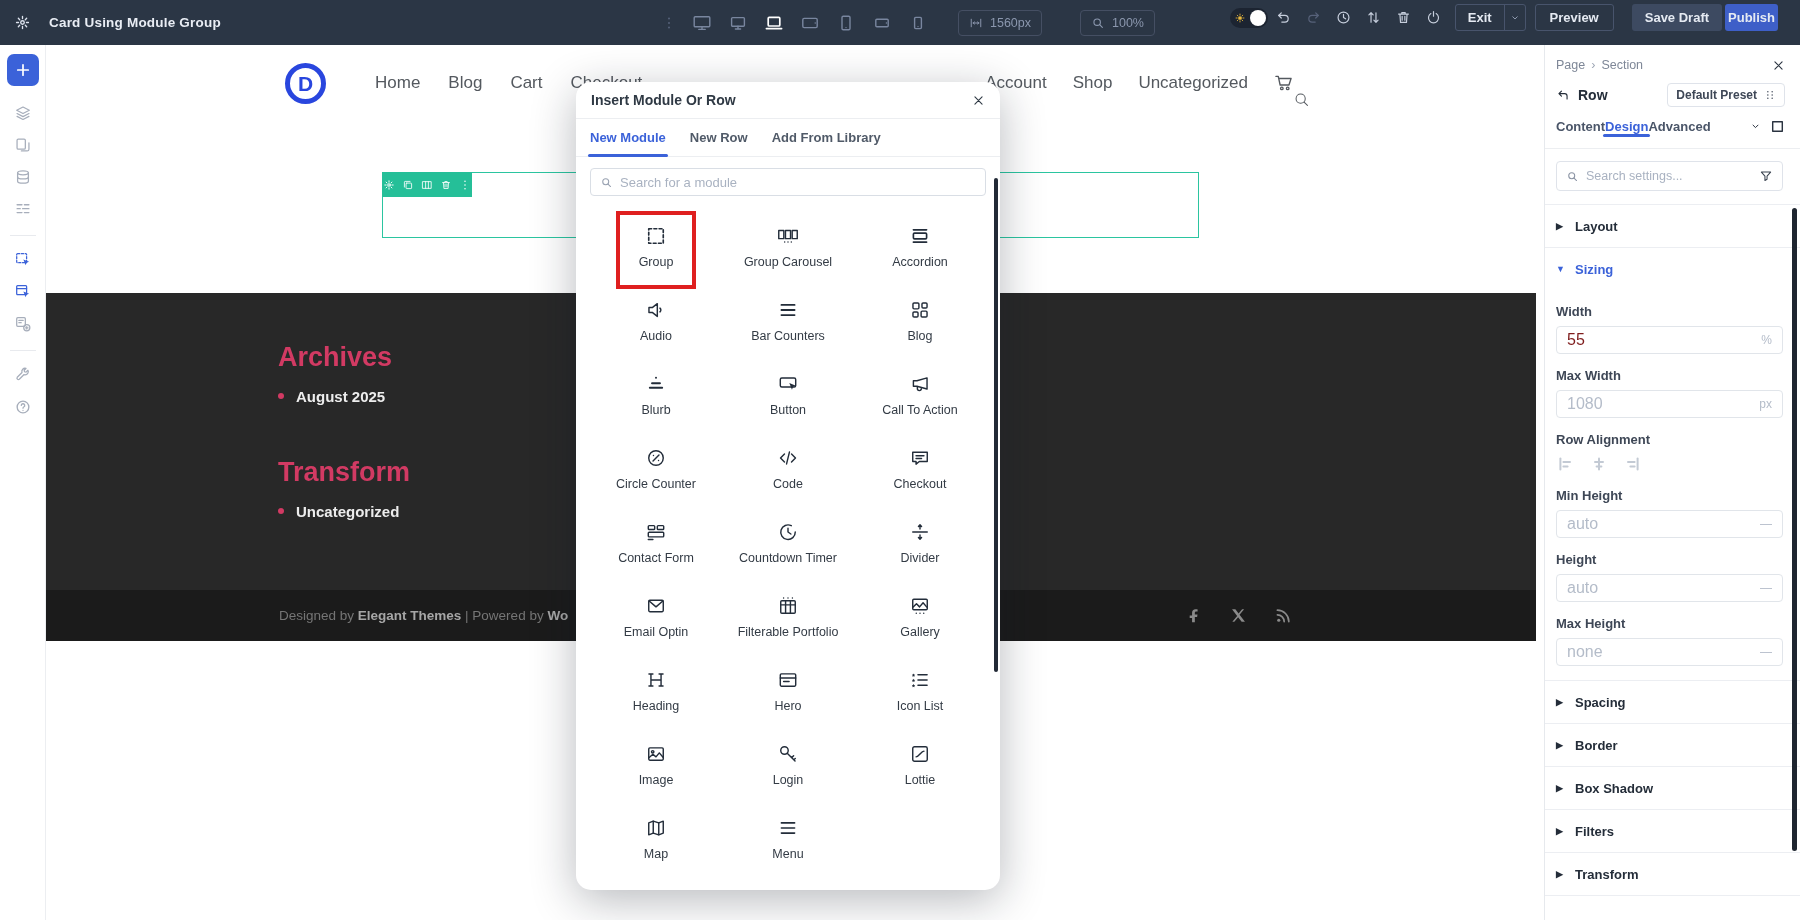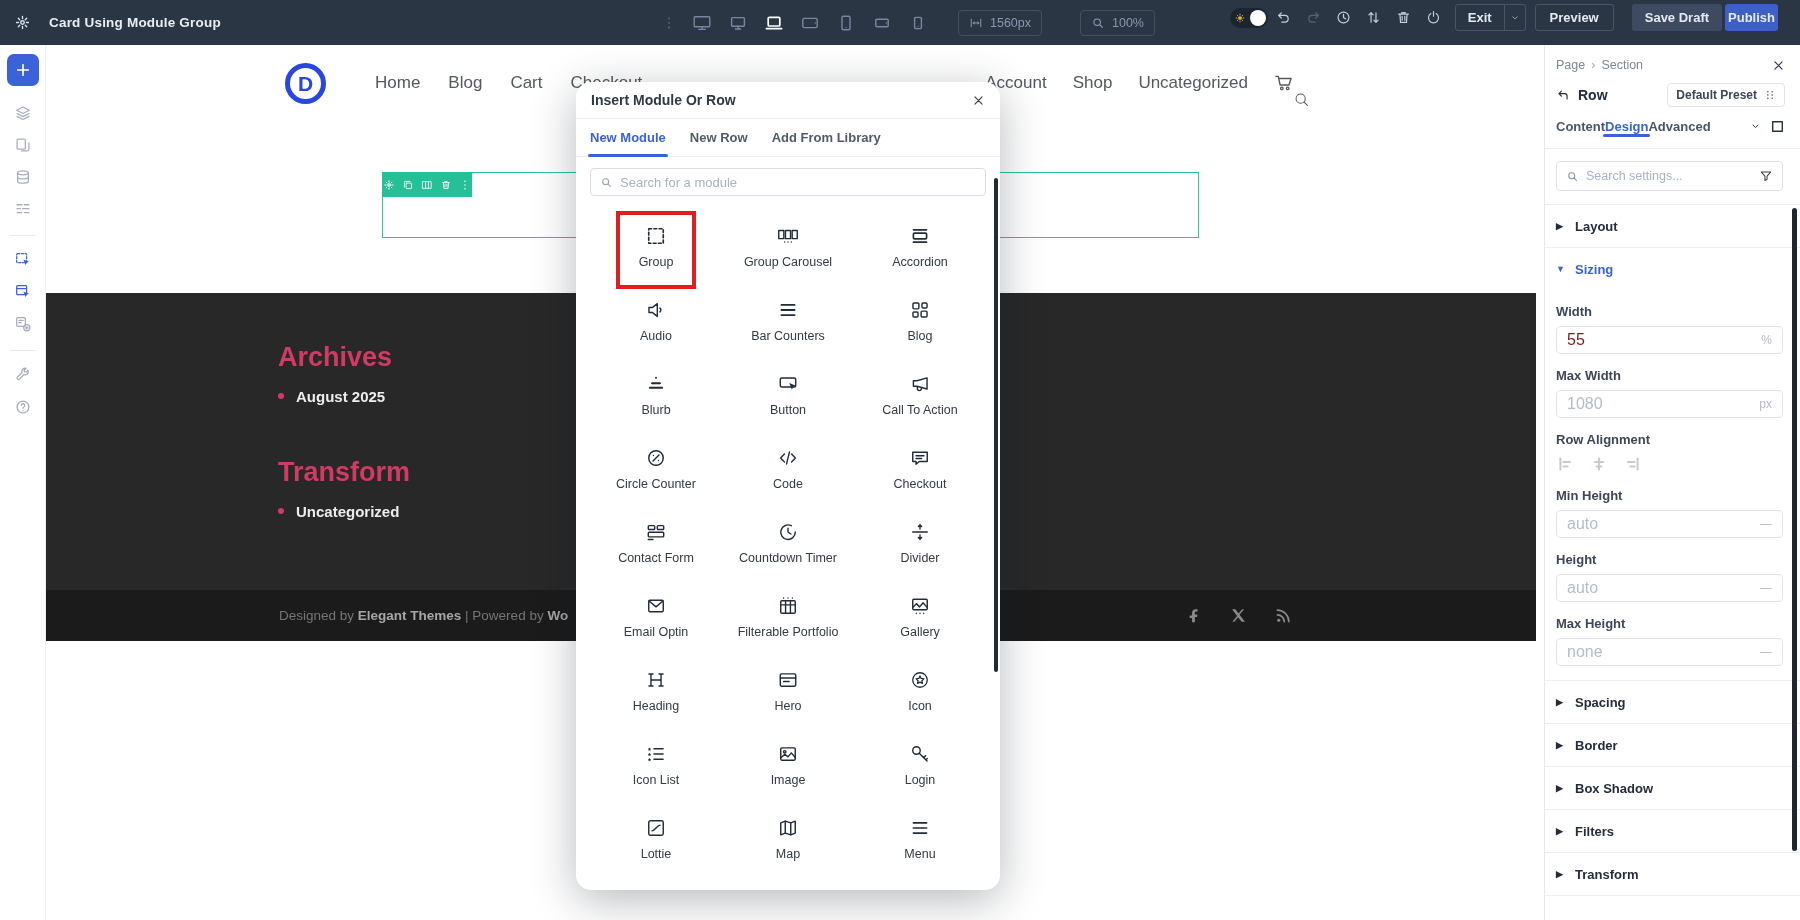--- a/index.html
+++ b/index.html
@@ -660,29 +660,20 @@
         <div class="mod-label">Heading</div>
       </div>
       <div class="mod-cell">
         <span class="ico ">
           <svg viewBox="0 0 20 20" fill="none" stroke="currentColor" stroke-width="1.3" stroke-linecap="round" stroke-linejoin="round">
             <rect x="3" y="4.4" width="14" height="11.2" rx="1"></rect>
             <path d="M3 8.2h14M6 11.4h5"></path>
           </svg>
         </span>
         <div class="mod-label">Hero</div>
-      </div>
-      <div class="mod-cell">
-        <span class="ico ">
-          <svg viewBox="0 0 20 20" fill="none" stroke="currentColor" stroke-width="1.2" stroke-linecap="round" stroke-linejoin="round">
-            <circle cx="10" cy="10" r="6.6"></circle>
-            <path d="M10 6.4l1.1 2.2 2.4.4-1.7 1.7.4 2.4-2.2-1.1-2.2 1.1.4-2.4-1.7-1.7 2.4-.4z"></path>
-          </svg>
-        </span>
-        <div class="mod-label">Icon</div>
       </div>
       <div class="mod-cell">
         <span class="ico ">
           <svg viewBox="0 0 20 20" fill="none" stroke="currentColor" stroke-width="1.5" stroke-linecap="round" stroke-linejoin="round">
             <path d="M8.2 5.2h8.2M8.2 10h8.2M8.2 14.8h8.2"></path>
             <path d="M4.1 4l.5 1 1 .2-.7.7.1 1.1-.9-.5-1 .5.2-1.1-.7-.7 1-.2zM4.1 8.8l.5 1 1 .2-.7.7.1 1.1-.9-.5-1 .5.2-1.1-.7-.7 1-.2zM4.1 13.6l.5 1 1 .2-.7.7.1 1.1-.9-.5-1 .5.2-1.1-.7-.7 1-.2z" fill="currentColor" stroke="none"></path>
           </svg>
         </span>
         <div class="mod-label">Icon List</div>
       </div>

